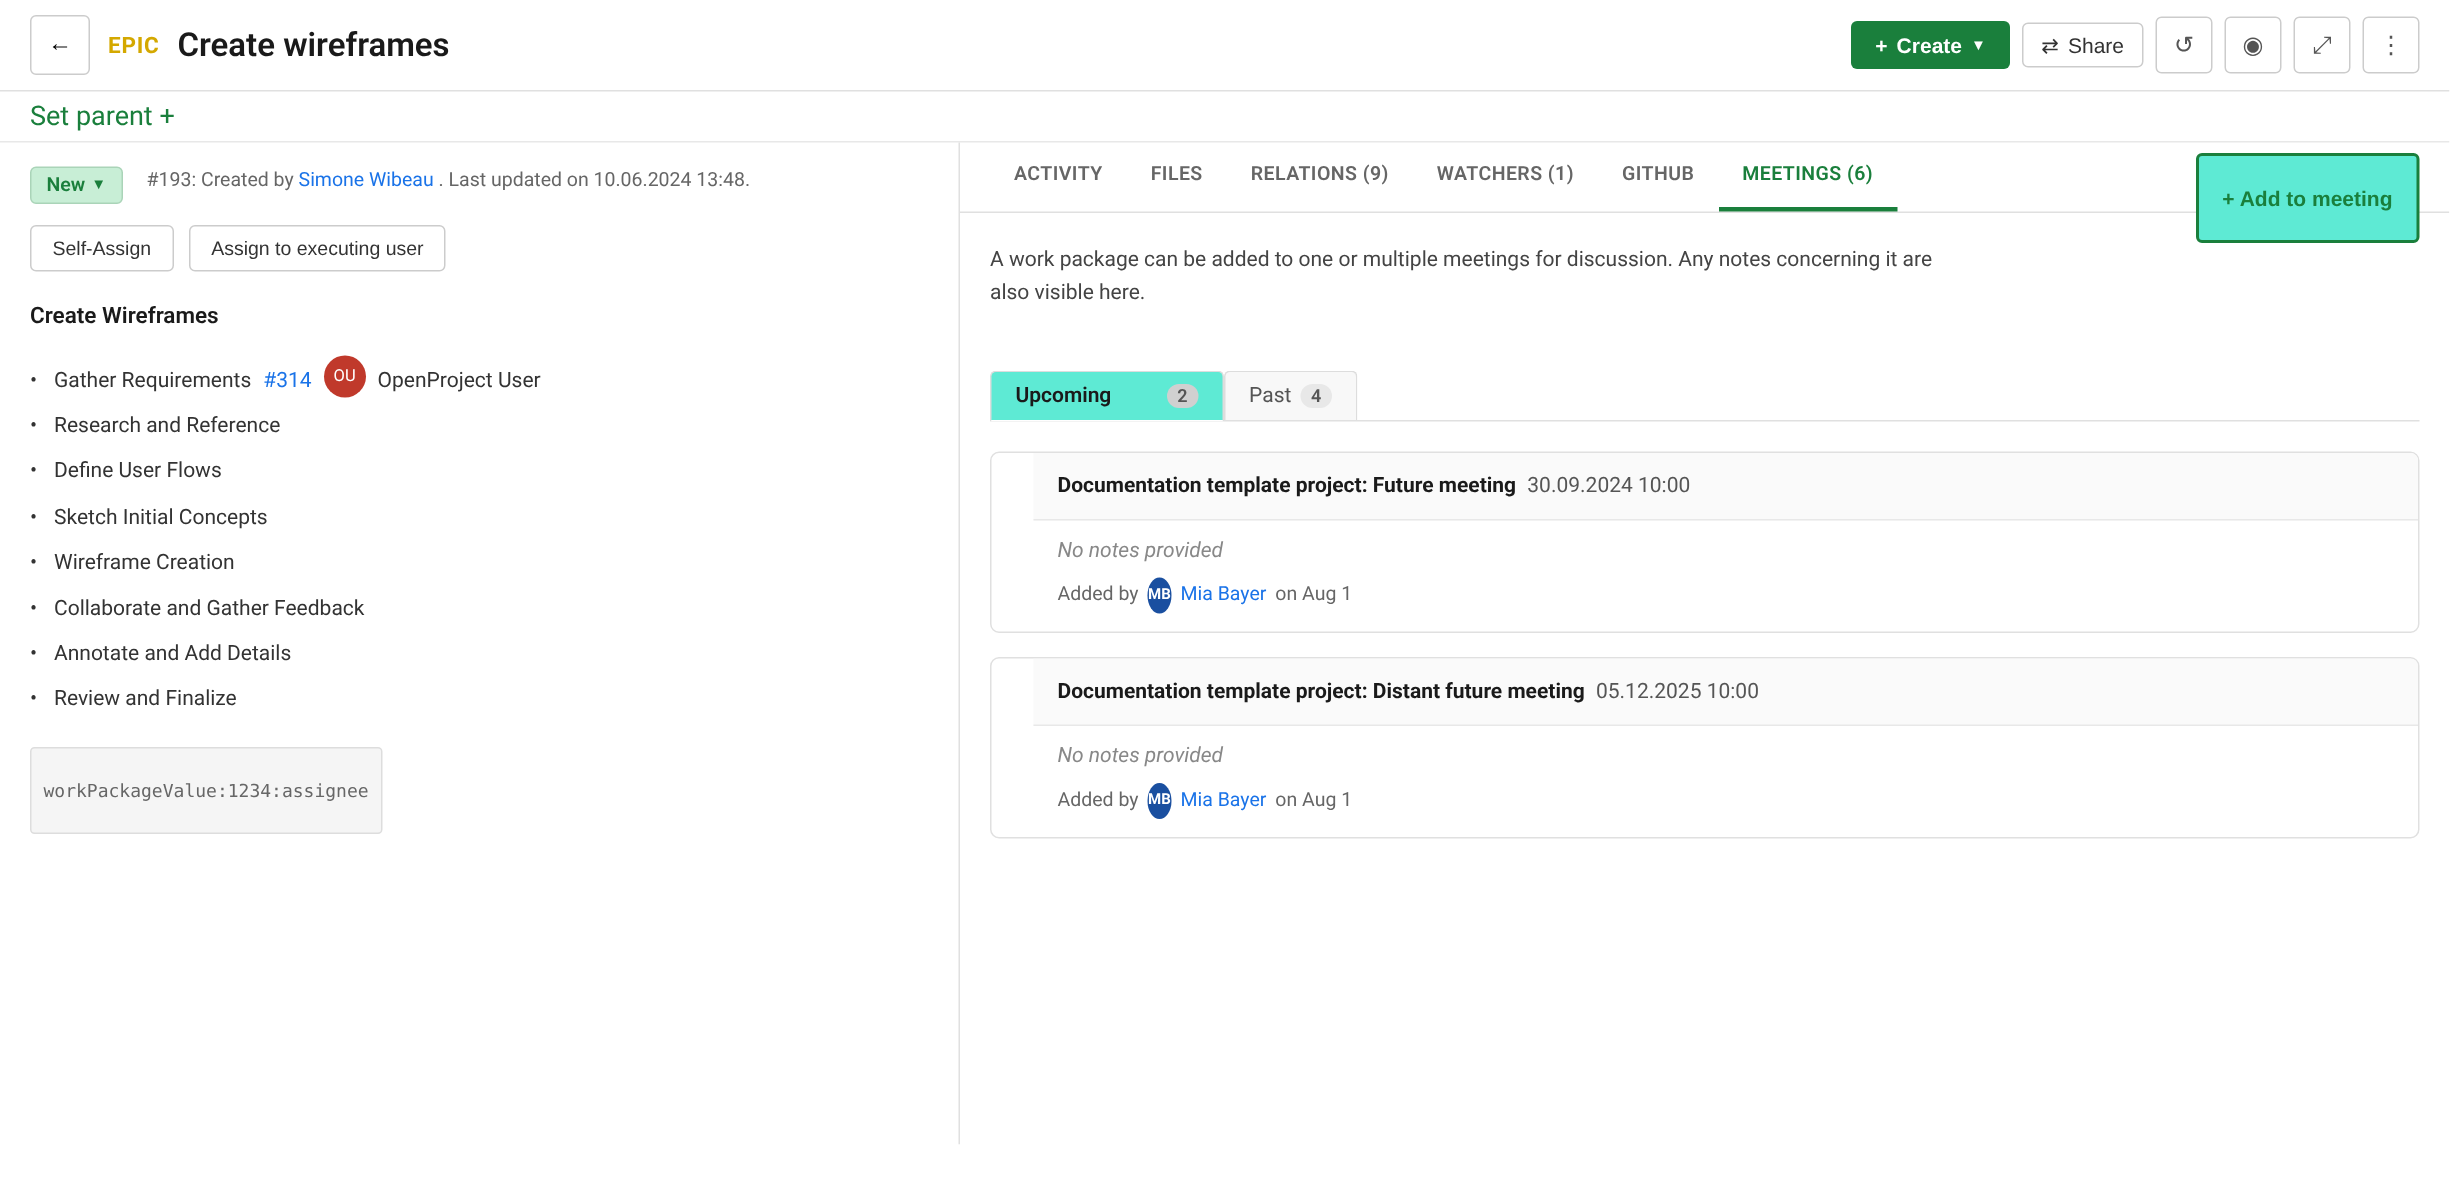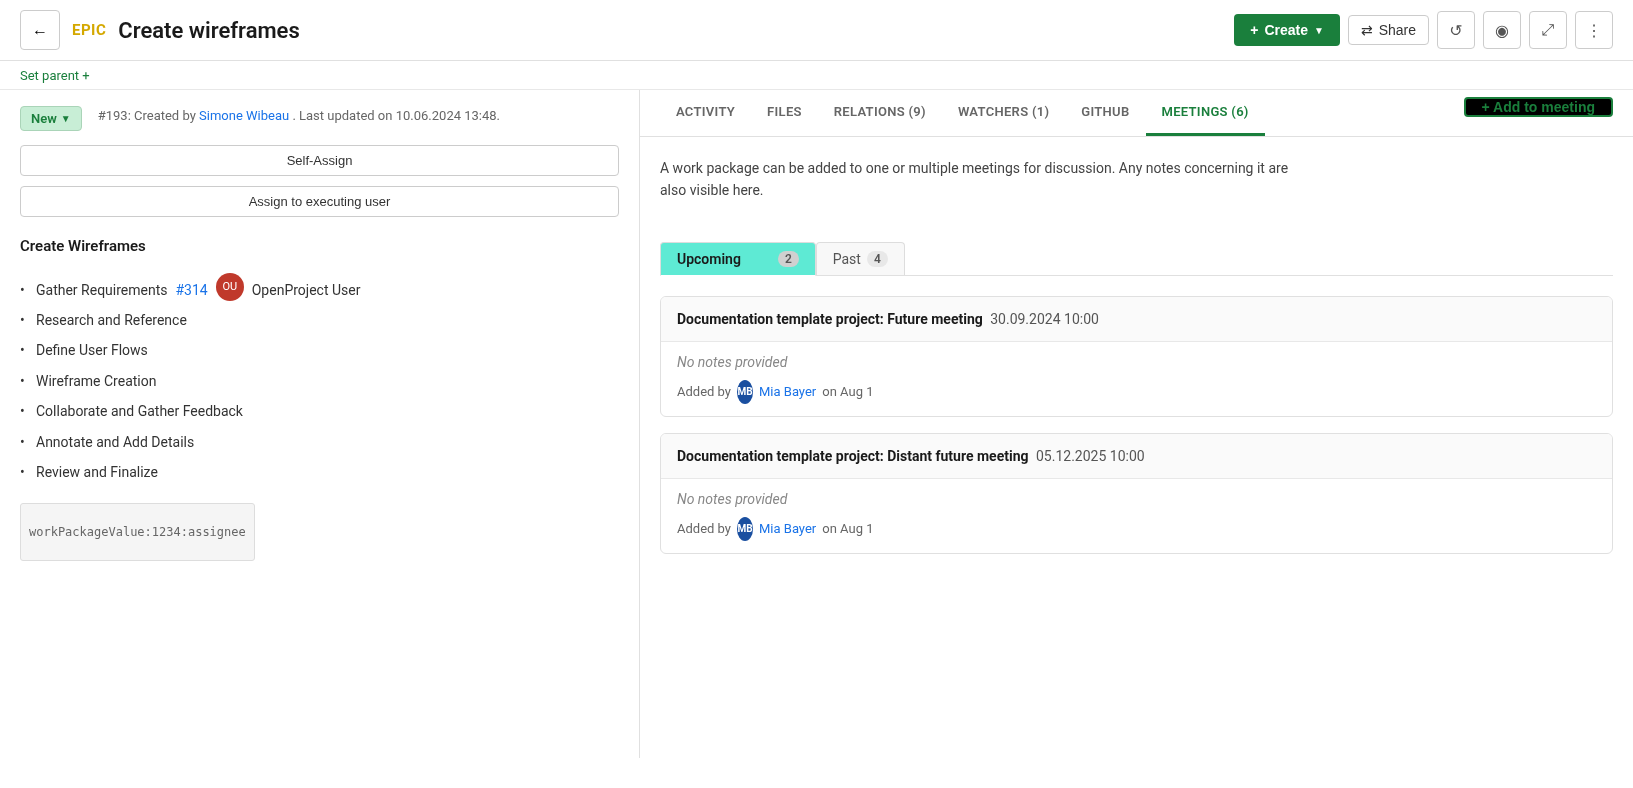--- a/index.html
+++ b/index.html
@@ -69,21 +69,21 @@
       color: #333;
     }
 
     .set-parent-bar {
       padding: 6px 20px;
       border-bottom: 1px solid #e8e8e8;
     }
     .set-parent-link {
       color: #1a7f3c;
       cursor: pointer;
-      font-size: 13px;
+      font-size: 18px;
       text-decoration: none;
     }
 
     .main-layout {
       display: flex;
       height: calc(100vh - 120px);
     }
 
     .left-panel {
       width: 640px;
@@ -120,21 +120,20 @@
     .meta-text {
       font-size: 13px;
       color: #666;
       line-height: 1.5;
     }
     .meta-text a { color: #1a73e8; text-decoration: none; }
 
     .action-btns {
       display: flex; gap: 10px;
       margin-bottom: 20px;
-      flex-direction: column;
     }
     .action-btn {
       border: 1px solid #ccc;
       border-radius: 4px;
       background: #fff;
       padding: 7px 14px;
       font-size: 13px;
       cursor: pointer;
       color: #333;
     }
@@ -217,23 +216,23 @@
       font-size: 14px;
       color: #444;
       line-height: 1.6;
       margin-bottom: 20px;
       max-width: 640px;
     }
 
     .add-to-meeting-btn {
       border: 2px solid #1a7f3c;
       border-radius: 4px;
-      background: #000000;
+      background: #5eead4;
       color: #1a7f3c;
-      padding: 0 16px;
+      padding: 20px 16px;
       font-size: 14px;
       font-weight: 600;
       cursor: pointer;
       display: flex; align-items: center; gap: 6px;
       float: right;
       margin-top: -60px;
     }
 
     .desc-add-row {
       display: flex;
@@ -278,20 +277,21 @@
     }
     .sub-tab.active .sub-tab-count {
       background: #d0d0d0;
     }
 
     .meeting-card {
       border: 1px solid #e0e0e0;
       border-radius: 6px;
       margin-bottom: 16px;
       overflow: hidden;
+      padding-left: 28px;
     }
     .meeting-card-header {
       padding: 14px 16px;
       background: #fafafa;
       border-bottom: 1px solid #e8e8e8;
     }
     .meeting-card-title {
       font-size: 14px;
       font-weight: 700;
       color: #1a1a1a;
@@ -396,20 +396,23 @@
           <span>Gather Requirements</span>
           <a class="task-link" href="#">#314</a>
           <div class="avatar-ou">OU</div>
           <span class="assignee-name">OpenProject User</span>
         </li>
         <li>
           <span>Research and Reference</span>
         </li>
         <li>
           <span>Define User Flows</span>
+        </li>
+        <li>
+          <span>Sketch Initial Concepts</span>
         </li>
         <li>
           <span>Wireframe Creation</span>
         </li>
         <li>
           <span>Collaborate and Gather Feedback</span>
         </li>
         <li>
           <span>Annotate and Add Details</span>
         </li>

